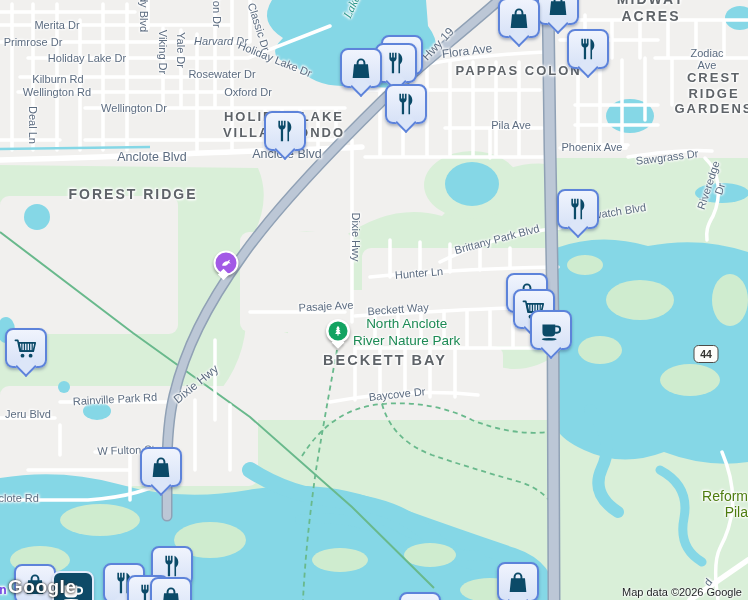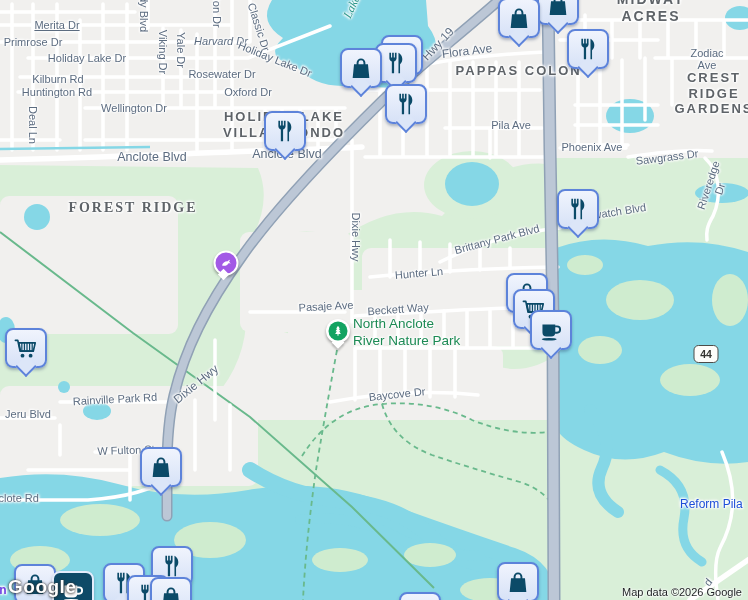--- a/index.html
+++ b/index.html
@@ -2,22 +2,22 @@
 <html><head>
 <meta charset="utf-8">
 <style>
   html,body{margin:0;padding:0;background:#e8e8e8;}
   #map{position:relative;width:748px;height:600px;overflow:hidden;font-family:"Liberation Sans",sans-serif;background:#f1f0ee;cursor:grab;}
   #base{position:absolute;left:0;top:0;z-index:0;}
   .lbl{position:absolute;z-index:20;white-space:pre-line;text-align:center;pointer-events:none;
        text-shadow:0 0 2px #fff,0 0 3px #fff,0 0 4px #fff,1px 1px 2px #fff,-1px -1px 2px #fff;}
   .street{font-size:11px;color:#5c6c80;font-weight:400;}
   .area{font-size:13px;color:#5e6368;font-weight:700;letter-spacing:2px;line-height:1.2;}
-  .place-green{font-size:13.5px;color:#1c8a54;line-height:1.25;text-align:left;}
-  .place-dark{font-size:12px;color:#1d4ed8;text-align:right;}
+  .place-green{font-size:13.5px;color:#1c8a54;line-height:1.25;text-align:center;}
+  .place-dark{font-size:14px;color:#4d7c0f;text-align:right;}
   .place-water{font-size:12px;color:#31988c;font-family:"Liberation Serif",serif;font-style:italic;}
   .place-purple{font-size:12px;color:#6f42e0;font-weight:700;}
   .marker{position:absolute;width:38px;height:36px;border-radius:8px;border:2px solid #5d83da;
           background:linear-gradient(#f0f4fd,#d7e2f7);box-shadow:0 2px 3px rgba(40,60,100,.35);
           color:#0b4a68;transform:translate(-50%,-50%);}
   .marker::after{content:"";position:absolute;left:50%;bottom:-8px;width:13px;height:13px;
           background:#dce6f8;border-right:2px solid #5d83da;border-bottom:2px solid #5d83da;
           transform:translateX(-50%) rotate(45deg);}
   .marker svg{position:absolute;left:50%;top:50%;width:27px;height:27px;transform:translate(-50%,-50%);z-index:2;}
   .marker.dark{background:#0e4a67;color:#fff;border-color:#e4ecfb;}
@@ -134,25 +134,25 @@
     <g fill="none" stroke-linecap="round">
       <path d="M506,-6 C460,35 420,65 383,100 C330,152 275,210 243,255 C205,308 185,350 174,395 C168,420 167,445 167,470 L167,516" stroke="#90a1b5" stroke-width="11"></path>
       <path d="M506,-6 C460,35 420,65 383,100 C330,152 275,210 243,255 C205,308 185,350 174,395 C168,420 167,445 167,470 L167,516" stroke="#bcc7d6" stroke-width="8"></path>
       <path d="M548,-4 L550,150 L553,320 L554,600" stroke="#90a1b5" stroke-width="13"></path>
       <path d="M548,-4 L550,150 L553,320 L554,600" stroke="#bcc7d6" stroke-width="10"></path>
     </g>
   </svg>
 
   <div id="google-logo">Google</div>
   <div id="attribution">Map data ©2026 Google</div>
-<div class="lbl street" style="left: 57px; top: 25px; transform: translate(-50%, -50%); text-decoration: underline;">Merita Dr</div>
+<div class="lbl street" style="left: 57px; top: 25px; transform: translate(-50%, -50%);">Merita Dr</div>
     <div class="lbl street" style="left: 33px; top: 42px; transform: translate(-50%, -50%);">Primrose Dr</div>
     <div class="lbl street" style="left: 87px; top: 58px; transform: translate(-50%, -50%);">Holiday Lake Dr</div>
     <div class="lbl street" style="left: 58px; top: 79px; transform: translate(-50%, -50%);">Kilburn Rd</div>
-    <div class="lbl street" style="left: 57px; top: 92px; transform: translate(-50%, -50%);">Huntington Rd</div>
+    <div class="lbl street" style="left: 57px; top: 92px; transform: translate(-50%, -50%);">Wellington Rd</div>
     <div class="lbl street" style="left: 134px; top: 108px; transform: translate(-50%, -50%);">Wellington Dr</div>
     <div class="lbl street" style="left: 33px; top: 125px; transform: translate(-50%, -50%) rotate(90deg);">Deal Ln</div>
     <div class="lbl street" style="left: 144px; top: 14px; transform: translate(-50%, -50%) rotate(90deg);">dy Blvd</div>
     <div class="lbl street" style="left: 163px; top: 52px; transform: translate(-50%, -50%) rotate(90deg);">Viking Dr</div>
     <div class="lbl street" style="left: 181px; top: 50px; transform: translate(-50%, -50%) rotate(90deg);">Yale Dr</div>
     <div class="lbl street" style="left: 217px; top: 13px; transform: translate(-50%, -50%) rotate(90deg);">lon Dr</div>
     <div class="lbl street" style="left: 221px; top: 41px; transform: translate(-50%, -50%); font-style: italic;">Harvard Dr</div>
     <div class="lbl street" style="left: 222px; top: 74px; transform: translate(-50%, -50%);">Rosewater Dr</div>
     <div class="lbl street" style="left: 239px; top: 92px; transform: translate(-50%, -50%); margin-left: 9px;">Oxford Dr</div>
     <div class="lbl street" style="left: 259px; top: 27px; transform: translate(-50%, -50%) rotate(72deg);">Classic Dr</div>
@@ -178,21 +178,22 @@
     <div class="lbl street" style="left: 28px; top: 414px; transform: translate(-50%, -50%);">Jeru Blvd</div>
     <div class="lbl street" style="left: 126px; top: 450px; transform: translate(-50%, -50%) rotate(-2deg);">W Fulton St</div>
     <div class="lbl street" style="left: 12px; top: 498px; transform: translate(-50%, -50%);">Anclote Rd</div>
     <div class="lbl street" style="left: 708px; top: 582px; transform: translate(-50%, -50%) rotate(-50deg);">d</div>
     <div class="lbl area" style="font-size: 14px; left: 651px; top: 8px; transform: translate(-50%, -50%);">MIDWAY ACRES</div>
     <div class="lbl area" style="font-size: 13px; left: 524px; top: 71px; transform: translate(-50%, -50%);">PAPPAS COLONY</div>
     <div class="lbl area" style="font-size: 13px; left: 714px; top: 93px; transform: translate(-50%, -50%);">CREST RIDGE
 GARDENS</div>
     <div class="lbl area" style="font-size: 13px; left: 284px; top: 125px; transform: translate(-50%, -50%);">HOLIDAY LAKE
 VILLAS CONDO</div>
-    <div class="lbl area" style="font-size: 14px; left: 133px; top: 208px; transform: translate(-50%, -50%); font-family: Liberation Serif, serif;">FOREST RIDGE</div>
+    <div class="lbl area" style="font-size: 14px; left: 133px; top: 194px; transform: translate(-50%, -50%);">FOREST RIDGE</div>
+    <div class="lbl area" style="font-size: 14.5px; left: 385px; top: 361px; transform: translate(-50%, -50%);">BECKETT BAY</div>
     <div class="lbl place-green" style="left: 353px; top: 333px; transform: translate(0px, -50%);">North Anclote
 River Nature Park</div>
     <div class="lbl place-dark" style="left: 680px; top: 504px; transform: translate(0px, -50%);">Reform Pila</div>
     <div class="lbl place-water" style="left: 352px; top: 7px; transform: translate(-50%, -50%) rotate(-65deg);">Lake</div>
     <div class="lbl place-purple" style="left: 3px; top: 590px; transform: translate(-50%, -50%);">n</div>
     <div class="shield" style="left: 706px; top: 354px; transform: translate(-50%, -50%);">44</div>
     <div class="marker" style="z-index: 30; left: 402px; top: 55px; transform: translate(-50%, -50%);">
       <svg viewBox="0 0 24 24">
         <path fill="currentColor" d="M6.1 2.8h1.5v4.4h.95V2.8h1.5v4.4H11V2.8h1.5v5c0 1.4-.9 2.5-2.2 2.8v10.6H8.3V10.6C7 10.3 6.1 9.2 6.1 7.8z"></path>
         <path fill="currentColor" d="M14.2 2.8c2.9 1.6 4.3 5.3 2.9 8.4-.4.9-1 1.6-1.5 2v8h-1.4z"></path>

